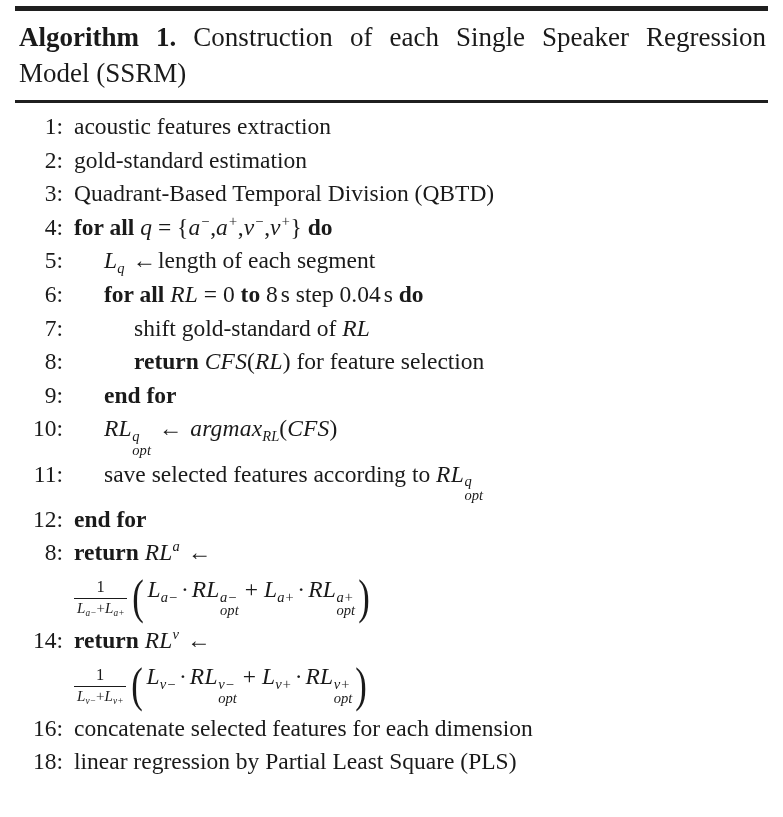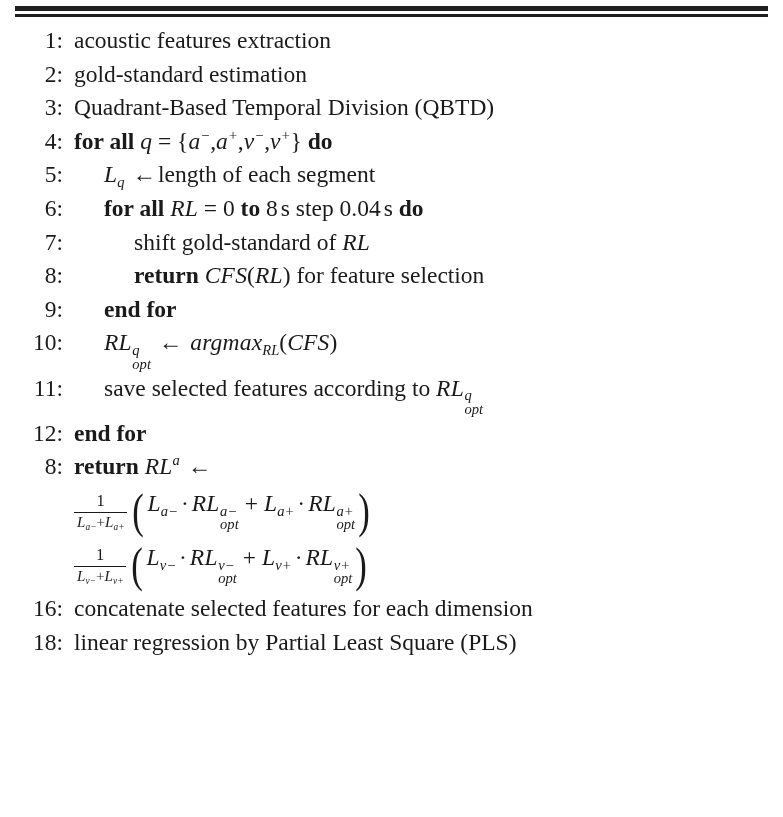--- a/index.html
+++ b/index.html
@@ -144,20 +144,24 @@
   }
   .plus { padding: 0 6px; }
 </style>
 </head>
 <body>
 
 <div class="algorithm-box">
 
   <div class="rule-top"></div>
 
+  <div class="algo-title">
+    <span class="kw">Algorithm 1.</span>
+    <span>Construction of each Single Speaker Regression Model (SSRM)</span>
+  </div>
 
   <div class="rule-mid"></div>
 
   <div class="algo-body">
 
     <div class="algo-line">
       <span class="ln">1</span>
       <span class="body-txt"><span>acoustic features extraction</span></span>
     </div>
 
@@ -257,20 +261,26 @@
       <span class="paren-inner"><span class="mi">L</span><sub class="m">a−</sub><span class="opdot">·</span><span class="mi">RL</span><span class="subsup">
             <span class="up">a−</span>
             <span class="dn">opt</span>
           </span><span class="plus mn">+</span><span class="mi">L</span><sub class="m">a+</sub><span class="opdot">·</span><span class="mi">RL</span><span class="subsup">
             <span class="up">a+</span>
             <span class="dn">opt</span>
           </span></span>
       <span class="bigparen">)</span>
     </div>
 
+    <div class="algo-line">
+      <span class="ln">14</span>
+      <span class="body-txt"><span class="kw">return</span>
+        <span class="mi">RL</span><sup class="m">v</sup>
+        <span class="arrow">←</span></span>
+    </div>
 
     <div class="formula-row">
       <span class="frac">
         <span class="num mn">1</span>
         <span class="den"><span class="mi">L</span><sub class="m">v−</sub><span class="mn">+</span><span class="mi">L</span><sub class="m">v+</sub></span>
       </span>
       <span class="bigparen">(</span>
       <span class="paren-inner"><span class="mi">L</span><sub class="m">v−</sub><span class="opdot">·</span><span class="mi">RL</span><span class="subsup">
             <span class="up">v−</span>
             <span class="dn">opt</span>

